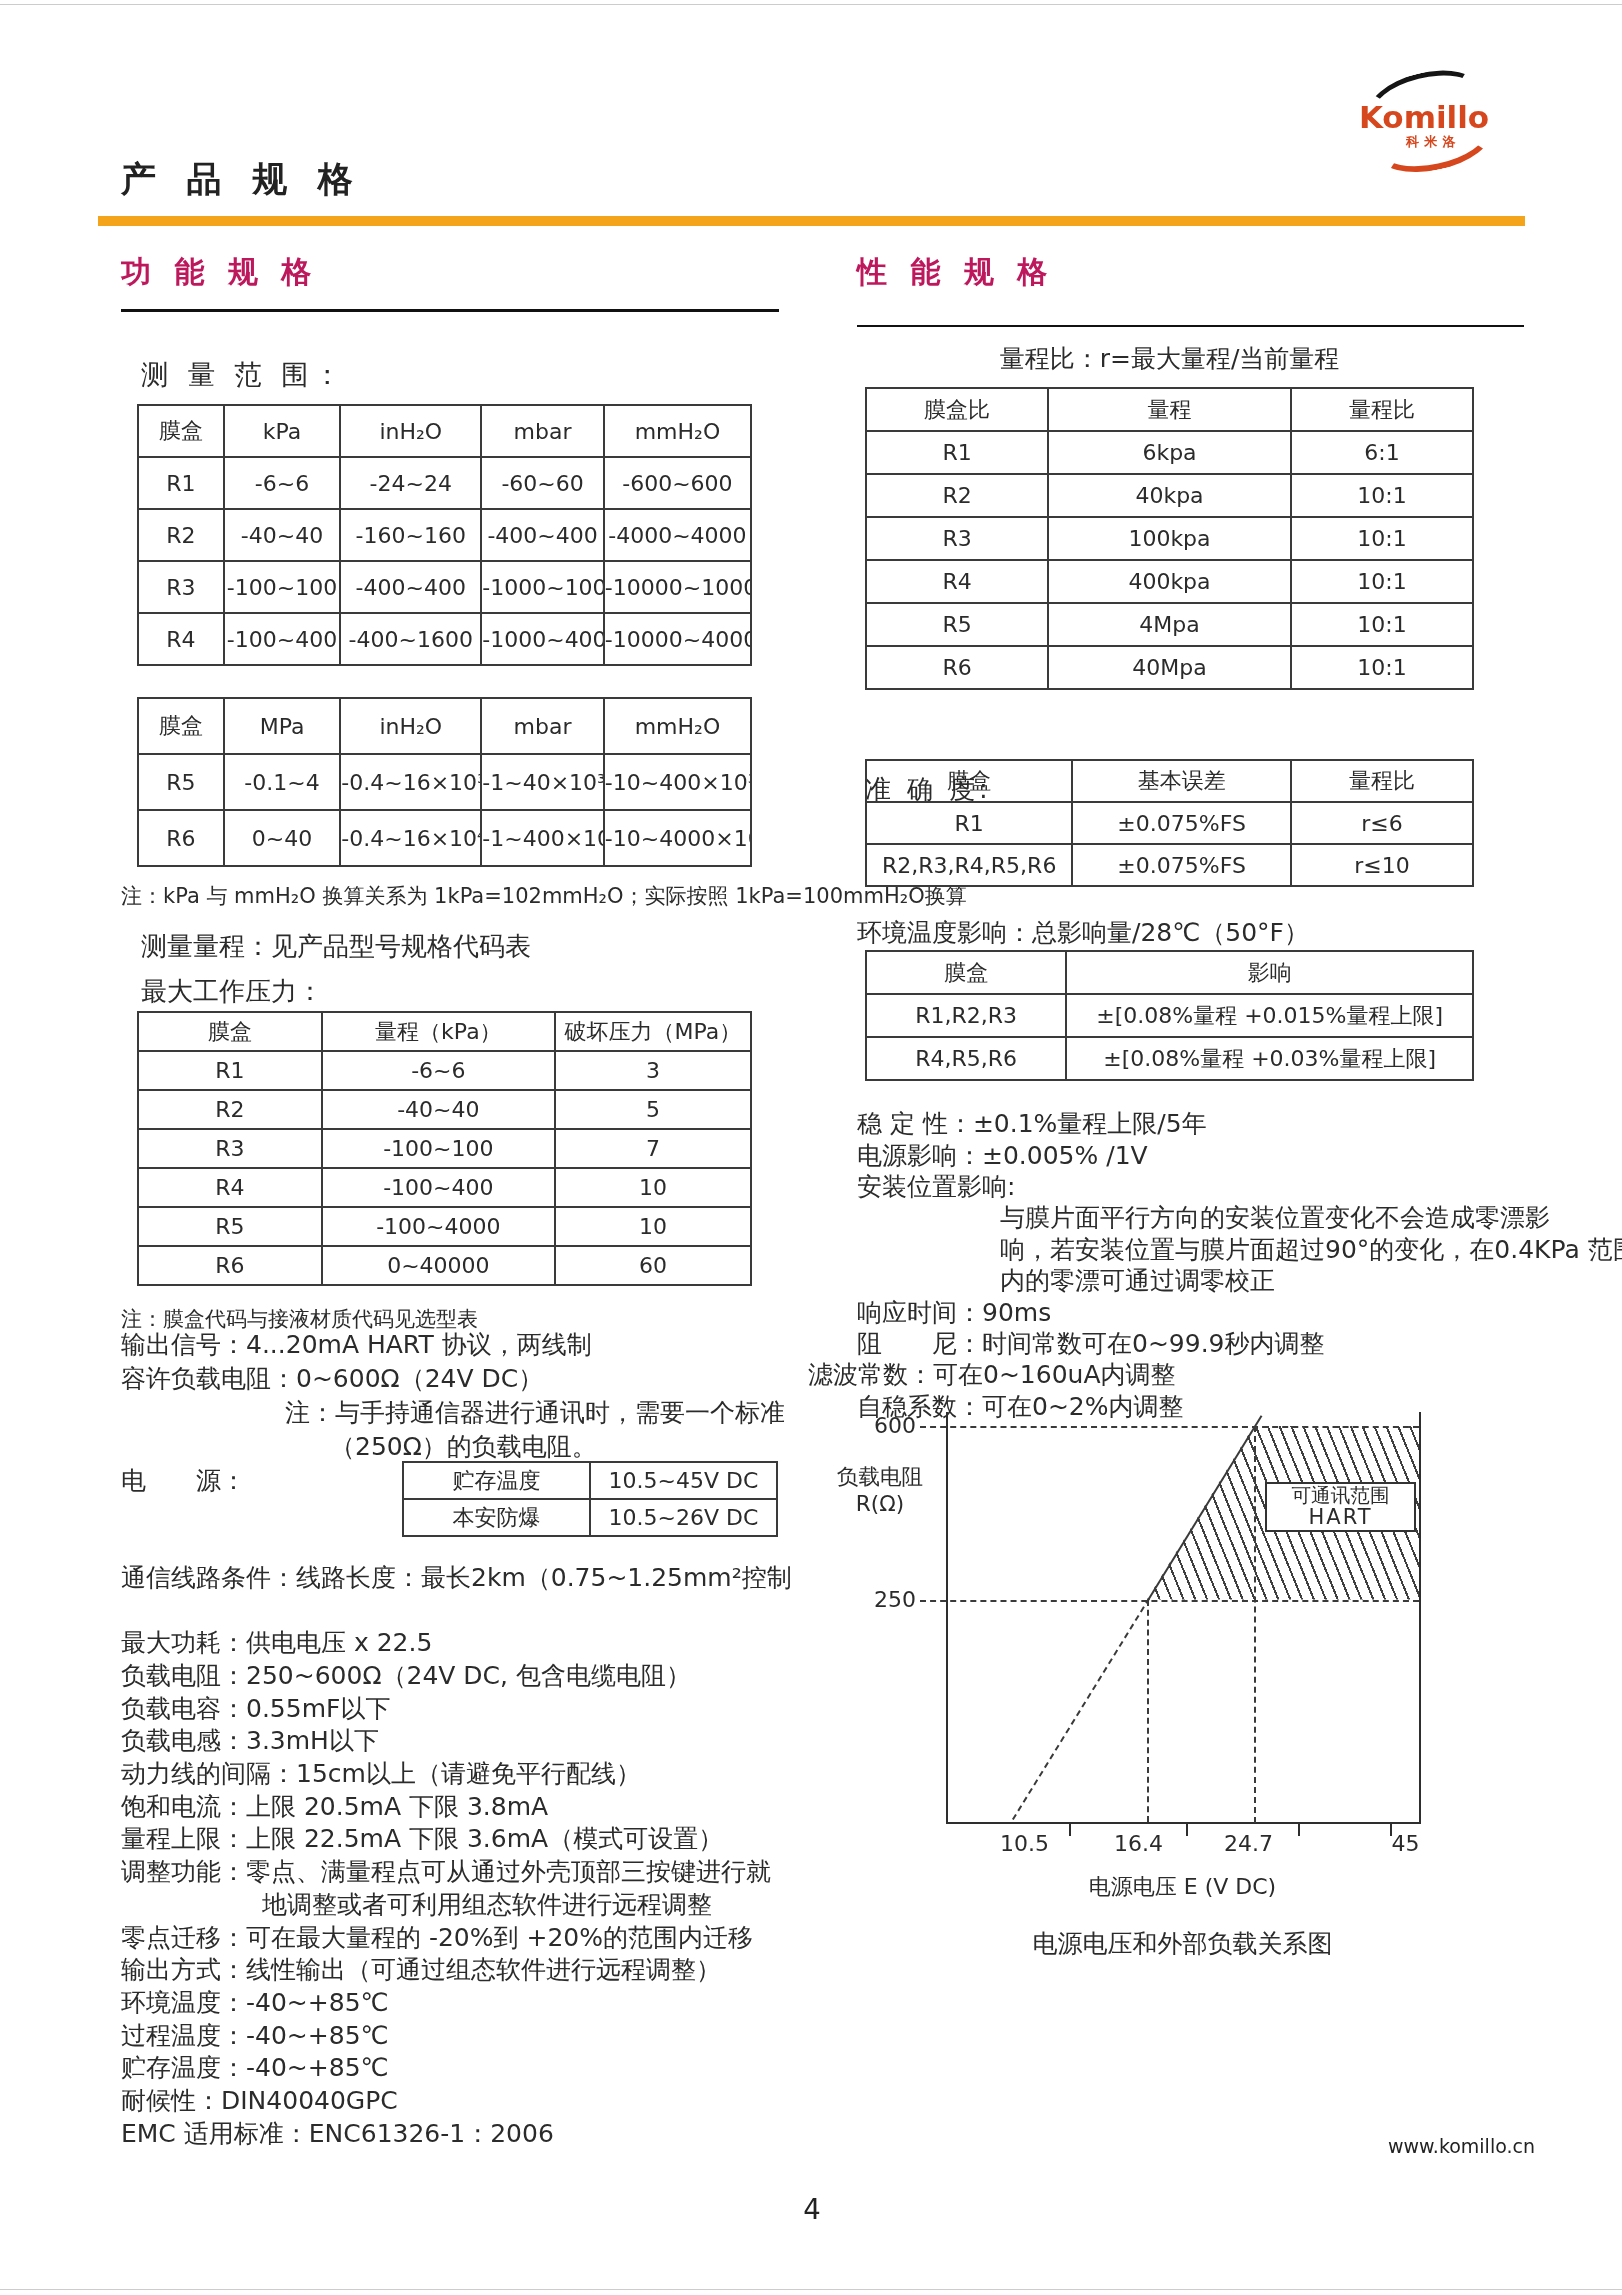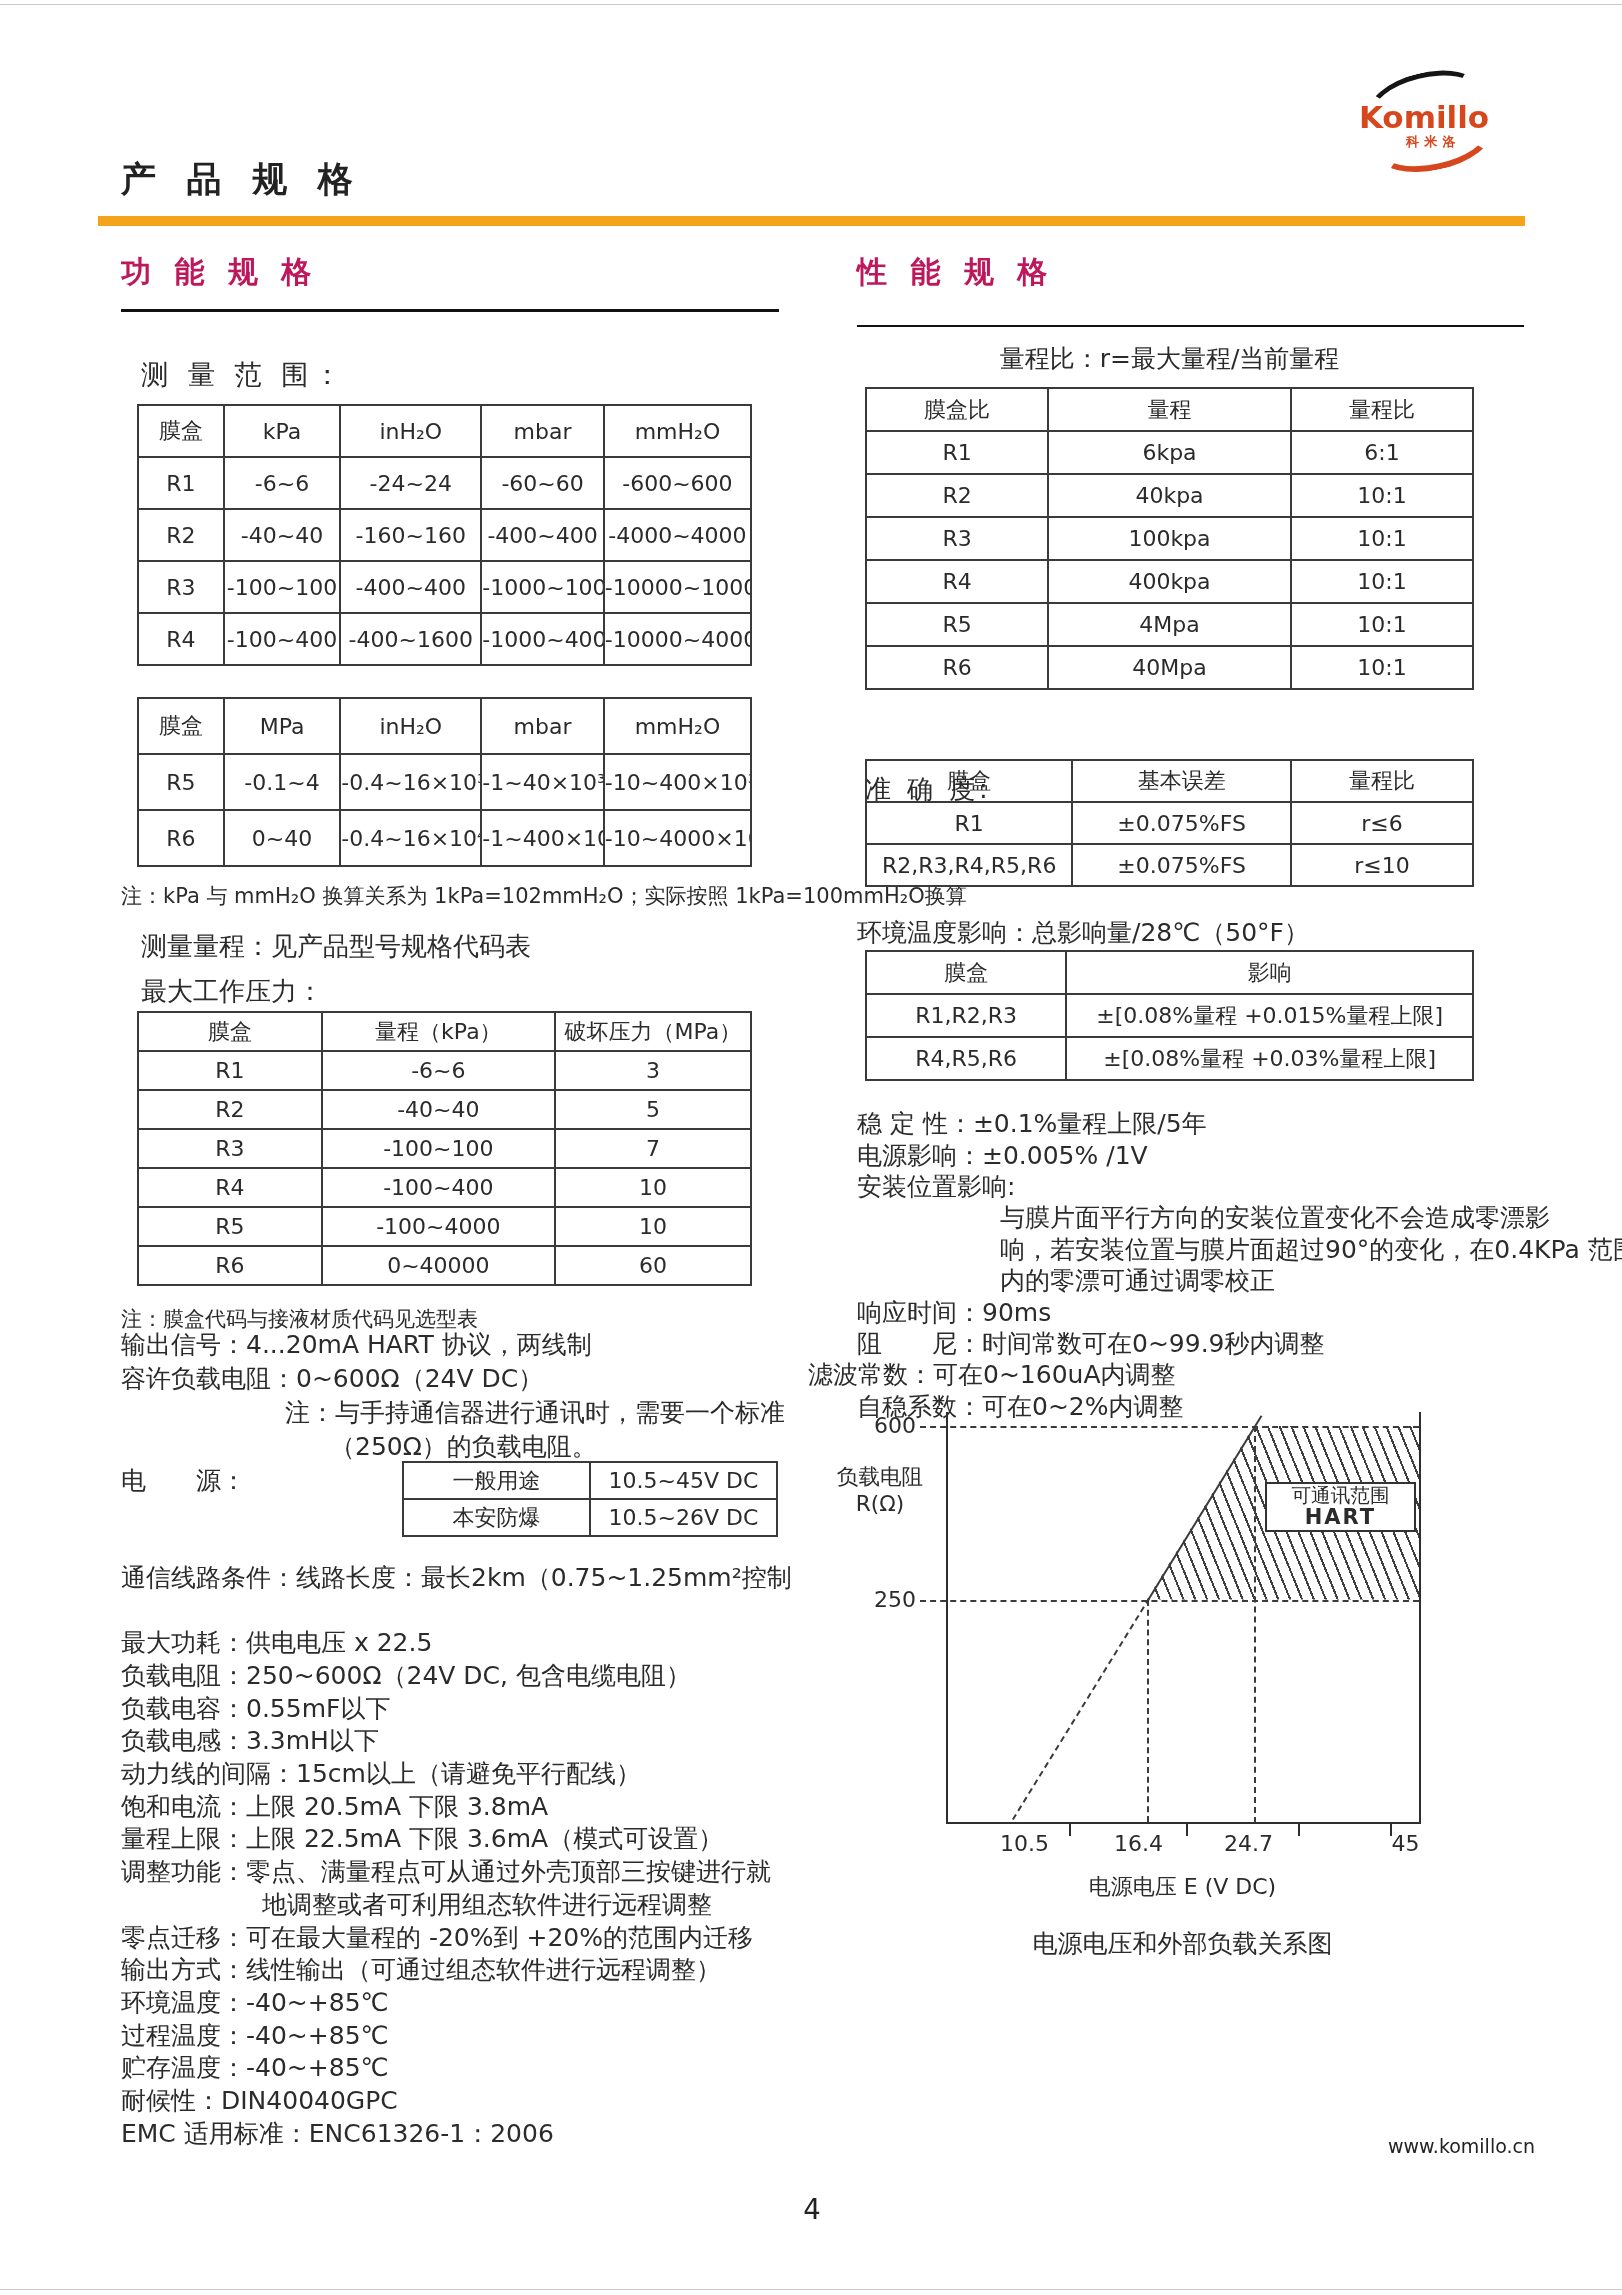--- a/index.html
+++ b/index.html
@@ -36,21 +36,21 @@
   .chart .hdash{position:absolute;height:0;border-top:2px dashed #3a3a3a;}
   .chart .vdash{position:absolute;width:0;border-left:2px dashed #3a3a3a;}
   .chart .diag{position:absolute;height:0;border-top:2.6px solid #3a3a3a;transform-origin:0 0;}
   .chart .diagd{position:absolute;height:0;border-top:2.6px dashed #3a3a3a;transform-origin:0 0;}
   .chart .hatch{position:absolute;left:329px;top:25.5px;width:272px;height:174px;
     background:repeating-linear-gradient(68deg,#3f3f3f 0px,#3f3f3f 2px,transparent 2px,transparent 11px);
     clip-path:polygon(107px 0px,272px 0px,272px 174px,0px 174px);}
   .chart .region-box{position:absolute;left:447px;top:82px;width:147px;height:46px;background:#ffffff;border:2px solid #333;
     display:flex;flex-direction:column;align-items:center;justify-content:center;line-height:1.1;}
   .chart .region-box .l1{font-size:19.6px;}
-  .chart .region-box .l2{font-size:21px;letter-spacing:2px;font-weight:bold;}
+  .chart .region-box .l2{font-size:21px;letter-spacing:2px;}
   .chart .ytick-label{position:absolute;width:72px;text-align:right;font-size:22px;}
   .chart .xtick-label{position:absolute;width:79px;text-align:center;font-size:22px;}
   .chart .ylab{position:absolute;left:0px;top:64px;width:124px;text-align:center;font-size:21.6px;line-height:1.25;}
   .chart .xlab{position:absolute;left:201px;top:472px;width:327px;text-align:center;font-size:22px;}
   .chart .caption{position:absolute;left:168px;top:527px;width:393px;text-align:center;font-size:25px;color:#2b2b2b;}
   .chart .tick{position:absolute;width:2px;height:14.4px;background:#2e2e2e;}
   .footer-site{position:absolute;left:1211px;top:2135px;width:324px;text-align:right;font-size:19px;color:#222;}
   .footer-page{position:absolute;left:753px;top:2193px;width:118px;text-align:center;font-size:27.5px;color:#222;}
 </style>
 </head>
@@ -213,21 +213,21 @@
   <div class="ln" style="left:330px;top:1430px;">（250Ω）的负载电阻。</div>
   <div class="ln" style="left:121px;top:1464px;">电　　源：</div>
 
   <table class="t tp" style="left:402px;top:1461px;width:376px;">
       <colgroup>
         <col style="width:50%">
         <col style="width:50%">
       </colgroup>
       <tbody>
         <tr>
-          <td>一般用途</td>
+          <td>贮存温度</td>
           <td>10.5~45V DC</td>
         </tr>
         <tr>
           <td>本安防爆</td>
           <td>10.5~26V DC</td>
         </tr>
       </tbody>
     </table>
 
   <div class="ln" style="left:121px;top:1561px;">通信线路条件：线路长度：最长2km（0.75~1.25mm²控制</div>

